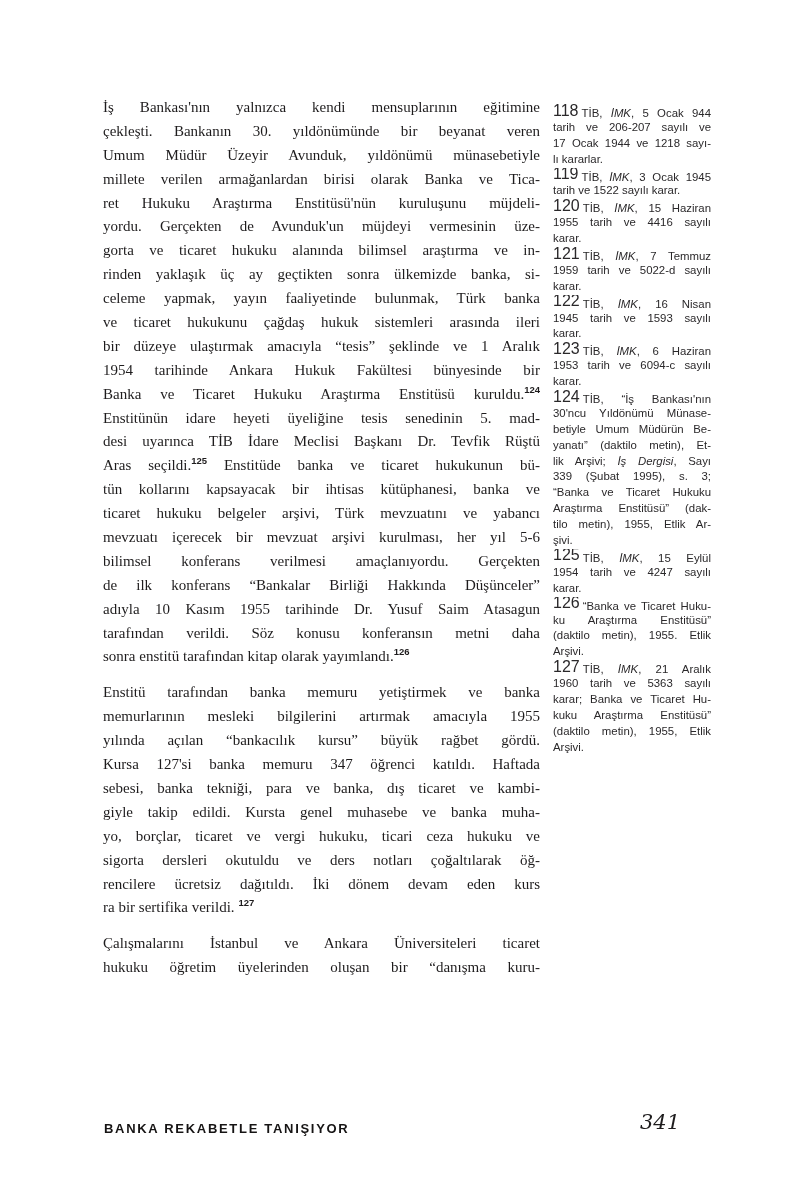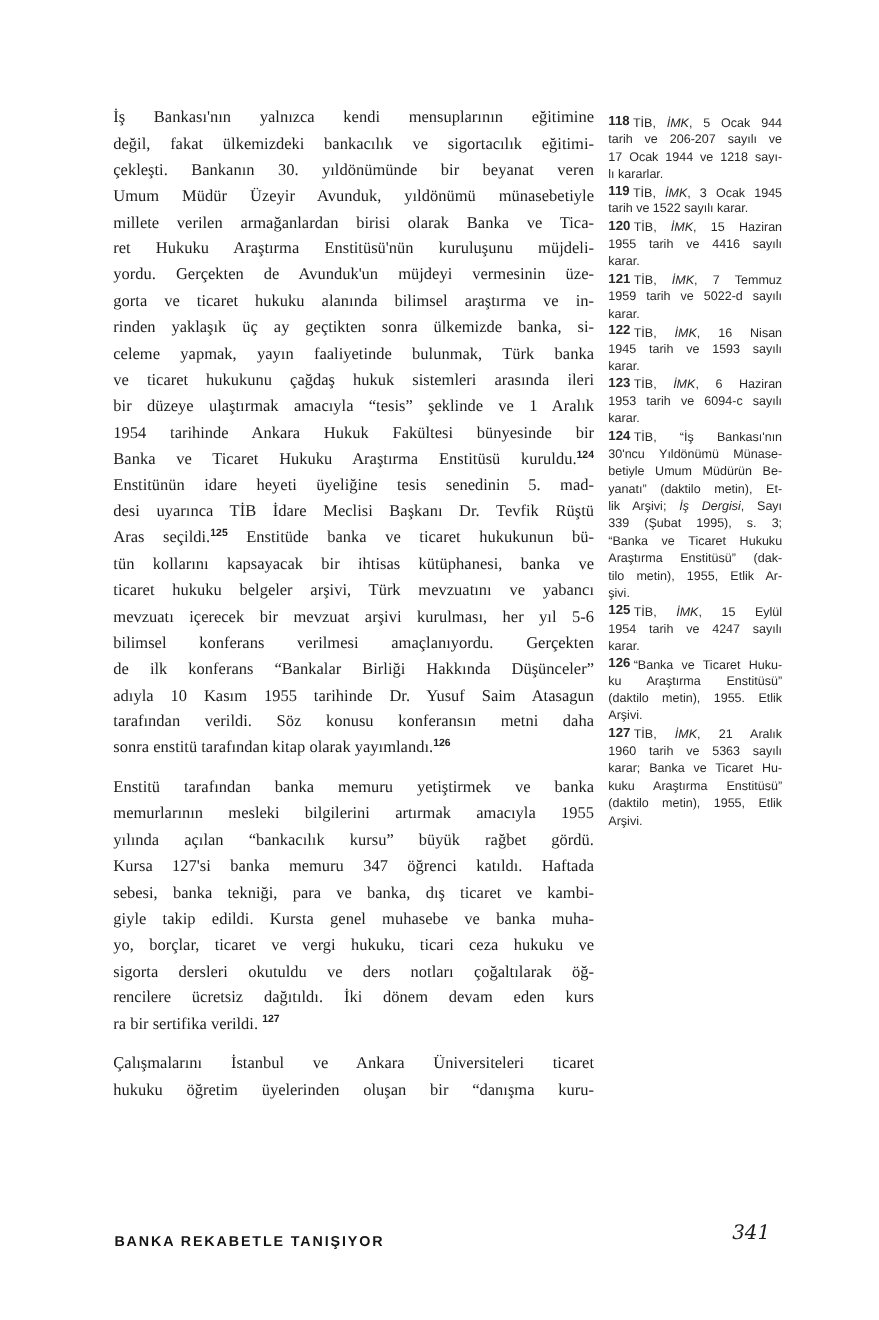--- a/index.html
+++ b/index.html
@@ -59,56 +59,55 @@
     overflow: hidden;
   }
   .fn-line:not(.last)::after {
     content: "";
     display: inline-block;
     width: 100%;
     height: 0;
   }
   .fn-line i { font-style: italic; }
   .fn-num {
-    font-weight: bold;
-    font-size: 12px;
+    font-weight: normal;
+    font-size: 16px;
     position: relative;
     top: -1.5px;
     margin-right: 3px;
   }
 
   
   .running-footer {
     position: absolute;
     left: 104px; top: 1121px;
     font-family: "Liberation Sans", sans-serif;
     font-weight: bold;
     font-size: 13px;
     letter-spacing: 1.7px;
     color: #161414;
   }
   .page-number {
     position: absolute;
     left: 620px; top: 1110px;
     width: 80px;
-    text-align: right;
+    text-align: center;
     font-family: "DejaVu Serif", serif;
     font-style: italic;
-    font-size: 18px;
+    font-size: 21px;
     color: #1e1c1d;
   }
 </style>
 </head>
 <body>
 
 <div class="page">
   <main class="main-col">
       <div class="para">
         <div class="line">İş Bankası'nın yalnızca kendi mensuplarının eğitimine</div>
-        <div class="line">değil, fakat ülkemizdeki bankacılık ve sigortacılık eğitimi-</div>
         <div class="line">çekleşti. Bankanın 30. yıldönümünde bir beyanat veren</div>
         <div class="line">Umum Müdür Üzeyir Avunduk, yıldönümü münasebetiyle</div>
         <div class="line">millete verilen armağanlardan birisi olarak Banka ve Tica-</div>
         <div class="line">ret Hukuku Araştırma Enstitüsü'nün kuruluşunu müjdeli-</div>
         <div class="line">yordu. Gerçekten de Avunduk'un müjdeyi vermesinin üze-</div>
         <div class="line">gorta ve ticaret hukuku alanında bilimsel araştırma ve in-</div>
         <div class="line">rinden yaklaşık üç ay geçtikten sonra ülkemizde banka, si-</div>
         <div class="line">celeme yapmak, yayın faaliyetinde bulunmak, Türk banka</div>
         <div class="line">ve ticaret hukukunu çağdaş hukuk sistemleri arasında ileri</div>
         <div class="line">bir düzeye ulaştırmak amacıyla “tesis” şeklinde ve 1 Aralık</div>

